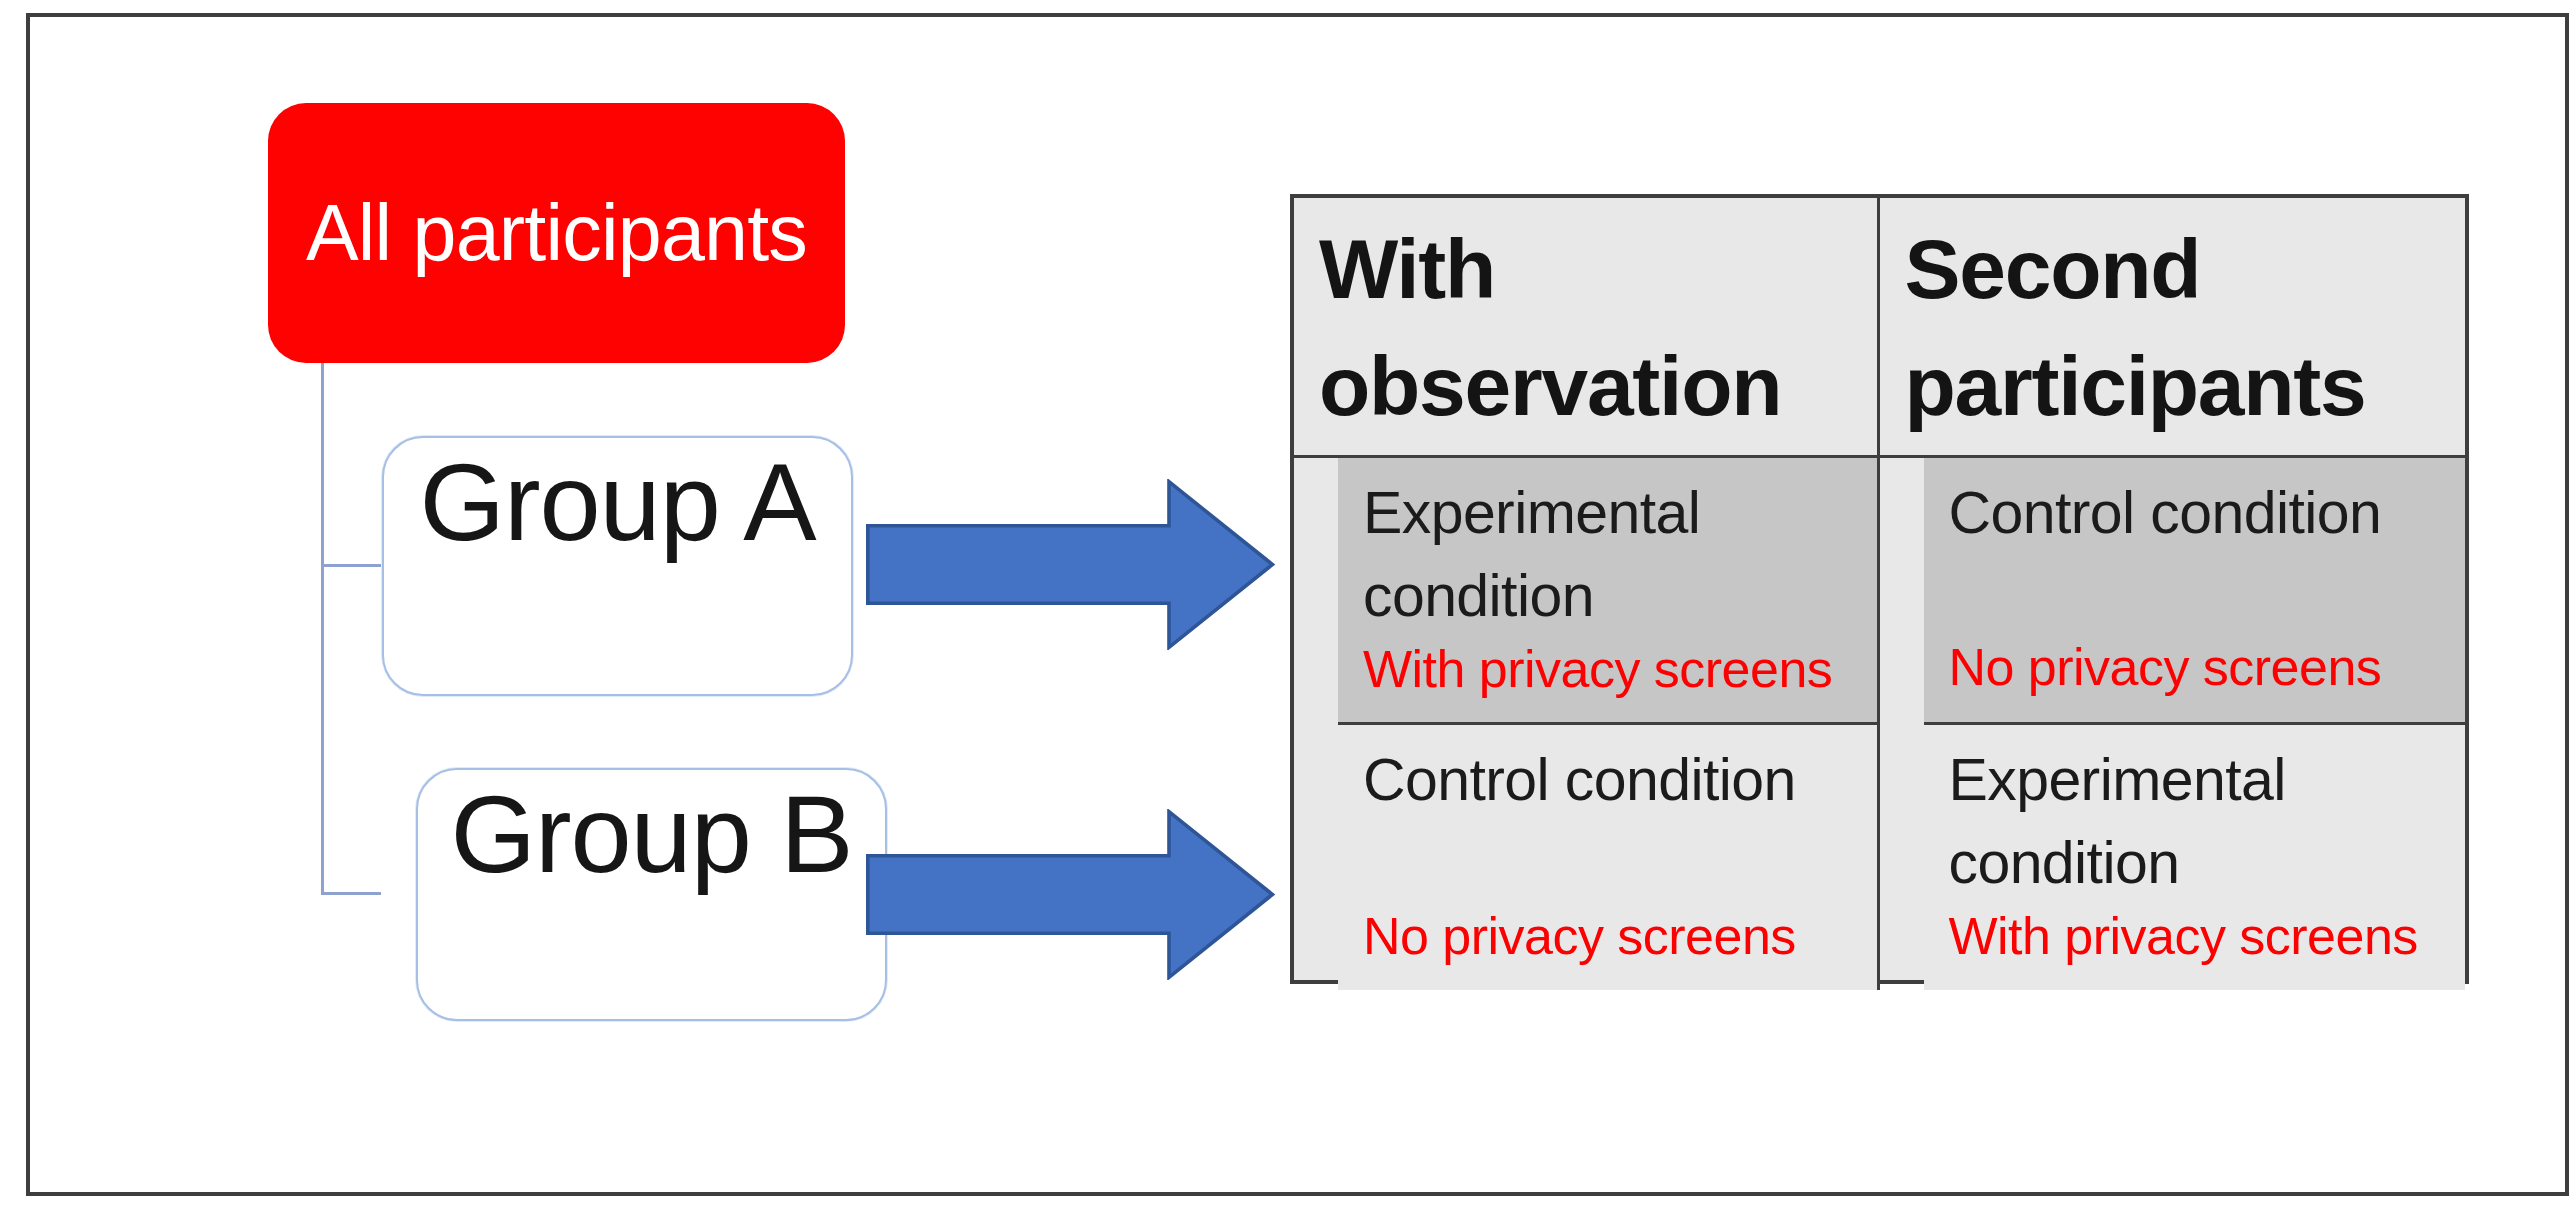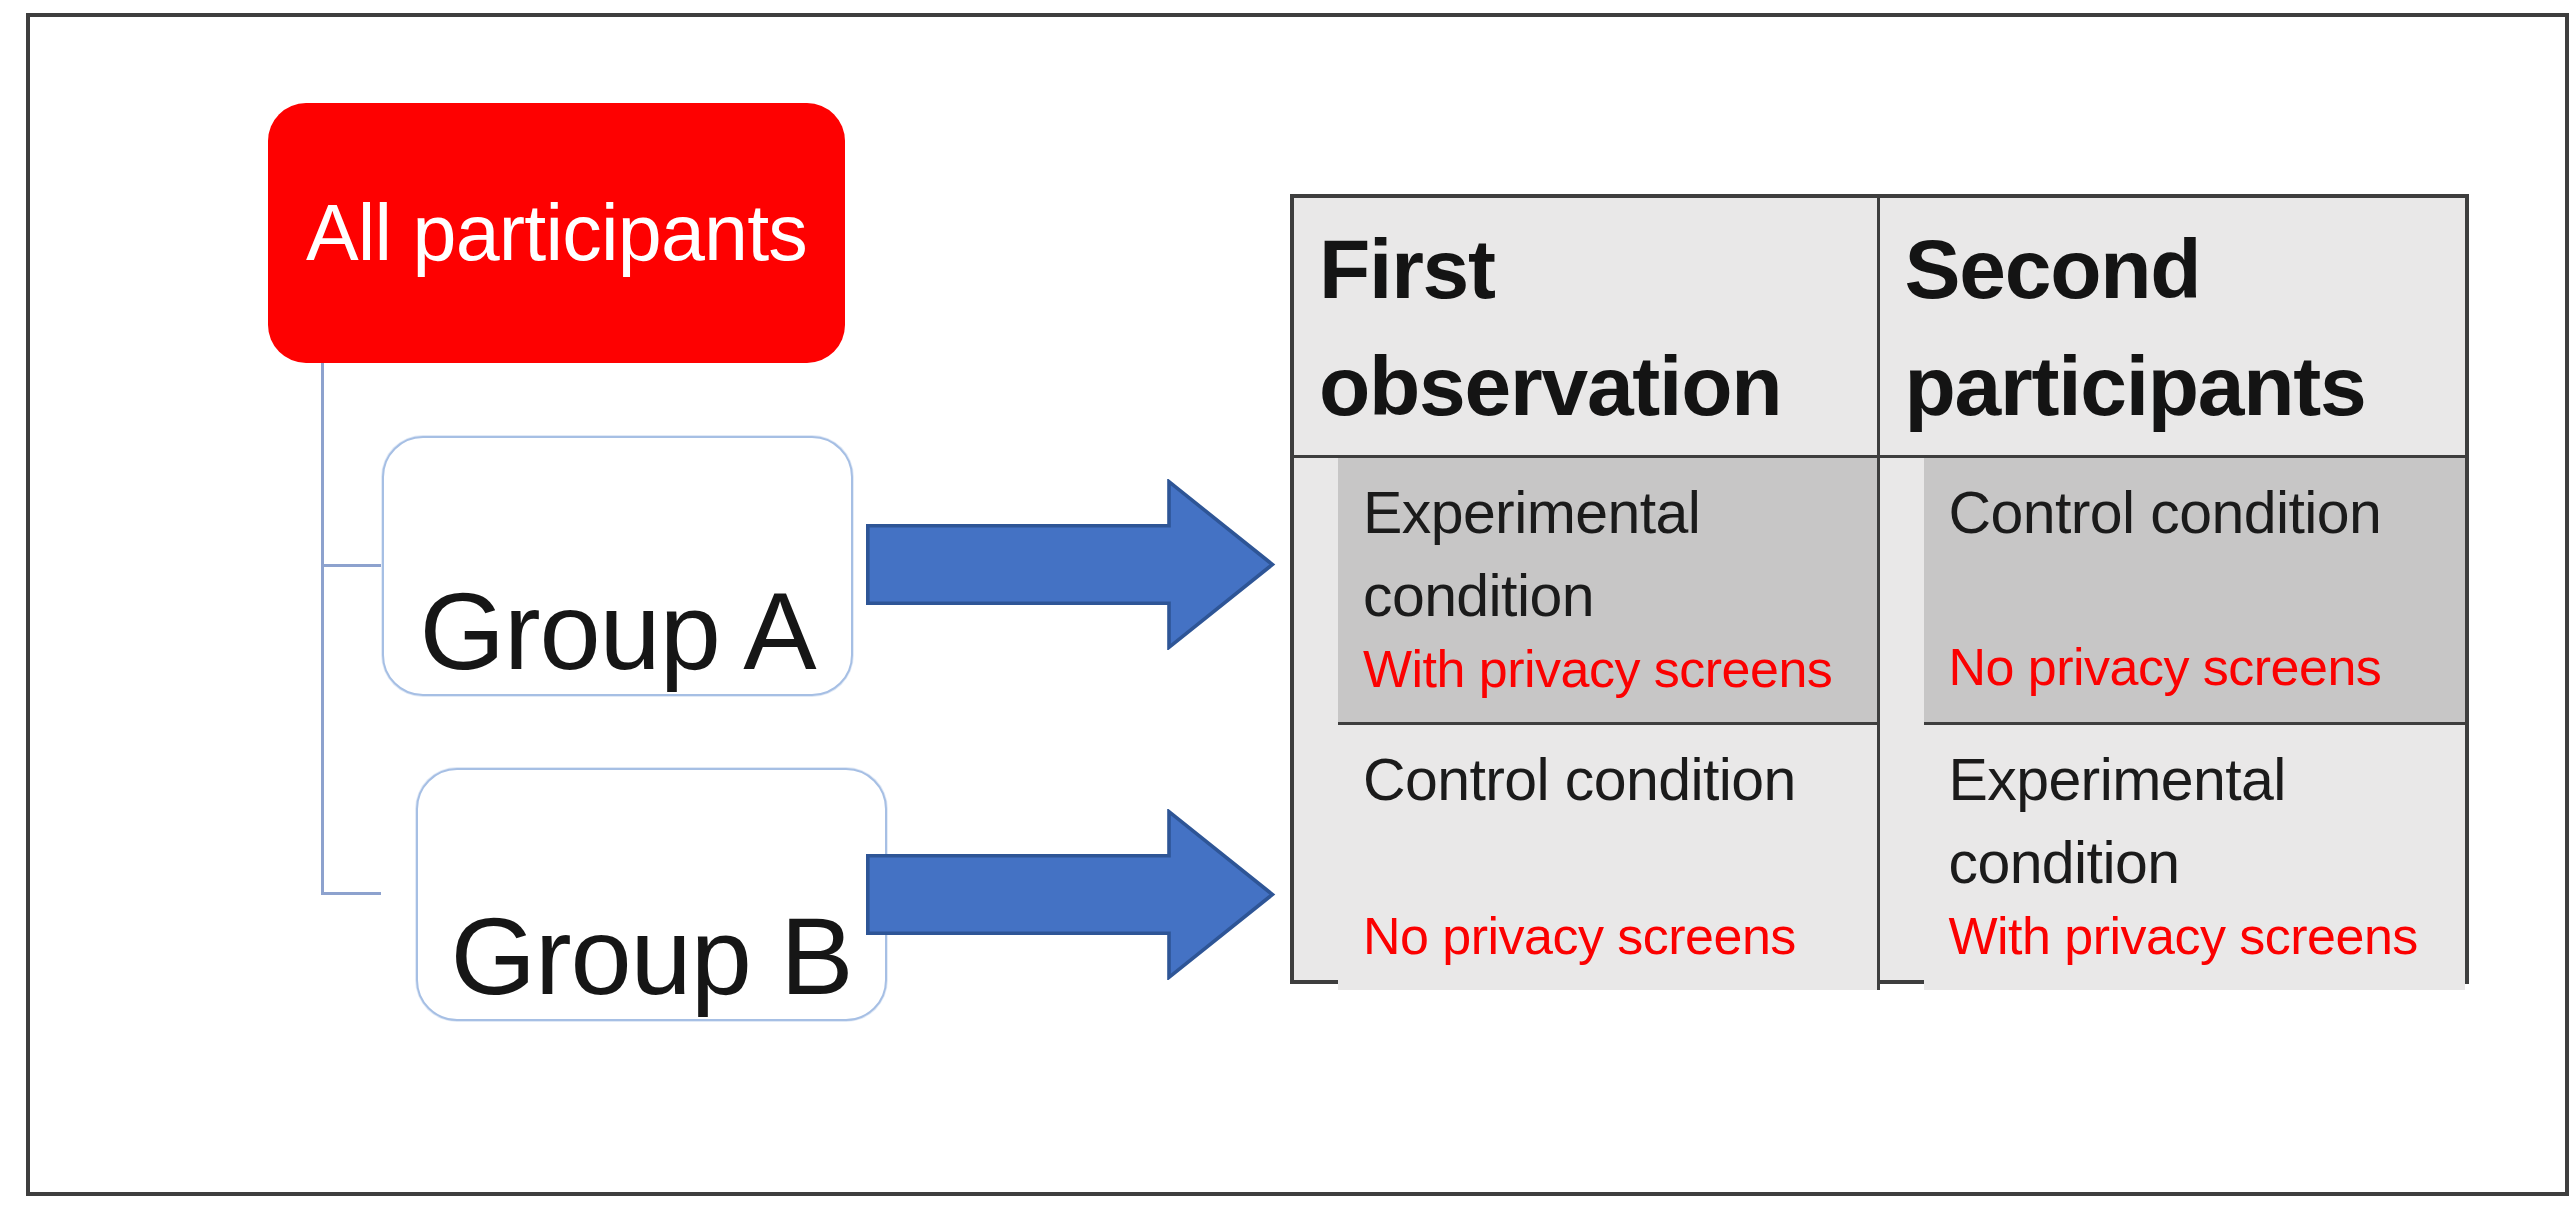--- a/index.html
+++ b/index.html
@@ -34,21 +34,21 @@
     border-radius:38px;
     display:flex;align-items:center;justify-content:center;text-align:center;
     color:#ffffff;font-size:79px;line-height:1.26;letter-spacing:-0.01em;
     padding:0 18px;
   }
   .group-box{
     position:absolute;left:374px;width:471px;height:260px;
     background:#ffffff;
     border:2.7px solid var(--c-group-border);
     border-radius:41px;
-    display:flex;align-items:flex-end;justify-content:center;text-align:center;
+    display:flex;align-items:flex-start;justify-content:center;text-align:center;
     color:#161616;font-size:110px;letter-spacing:-0.01em;
     box-shadow:0 0 0 0.9px rgba(166,191,228,.35);
   }
   .group-box.a{top:436px;}
   .group-box.b{top:768px;height:253px;margin-left:34px;}
   .conn{position:absolute;background:var(--c-connector);}
   .conn.trunk{left:313px;top:363px;width:2.7px;height:532px;}
   .conn.branch-a{left:313px;top:564px;width:60px;height:2.7px;}
   .conn.branch-b{left:313px;top:892px;width:60px;height:2.7px;}
   
@@ -115,21 +115,21 @@
     </svg>
   </div>
   <div class="block-arrow b">
     <svg viewBox="0 0 456 190" preserveAspectRatio="none">
       <polygon points="2,52 337,52 337,3 452,95 337,187 337,138 2,138"></polygon>
     </svg>
   </div>
 
   <div class="obs-table">
     <div class="cell head c1 rh">
-      <span>First observation</span>
+      <span>With observation</span>
     </div>
     <div class="cell head rh">
       <span>Second participants</span>
     </div>
 
     <div class="cell body c1 r1">
       <div class="cell-main">Experimental condition</div>
       <div class="cell-sub">With privacy screens</div>
     </div>
     <div class="cell body r1">

